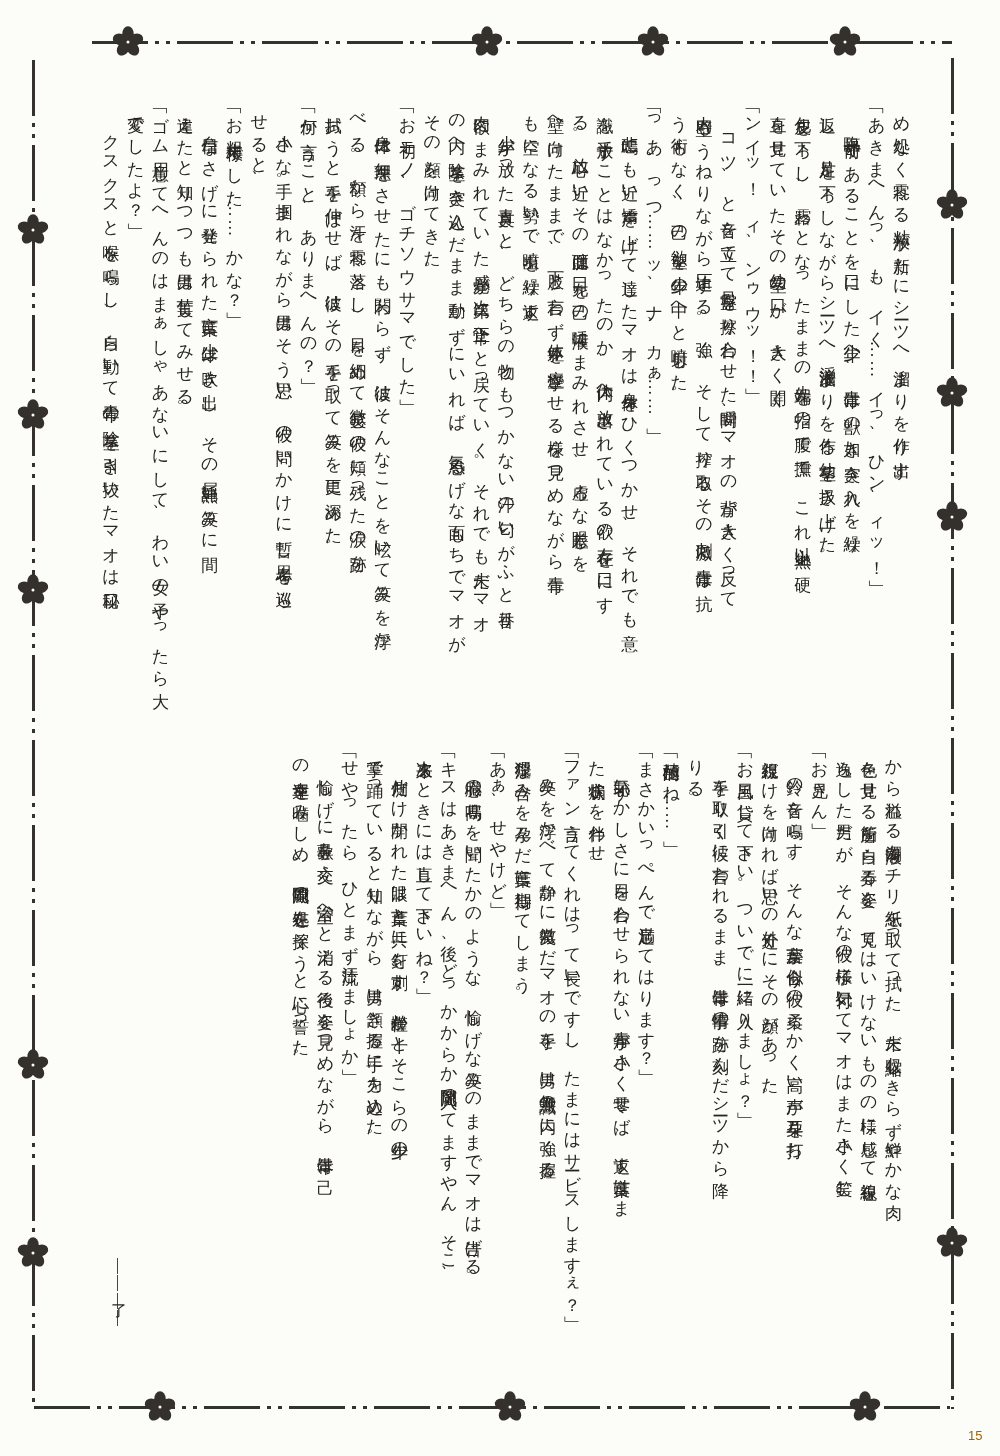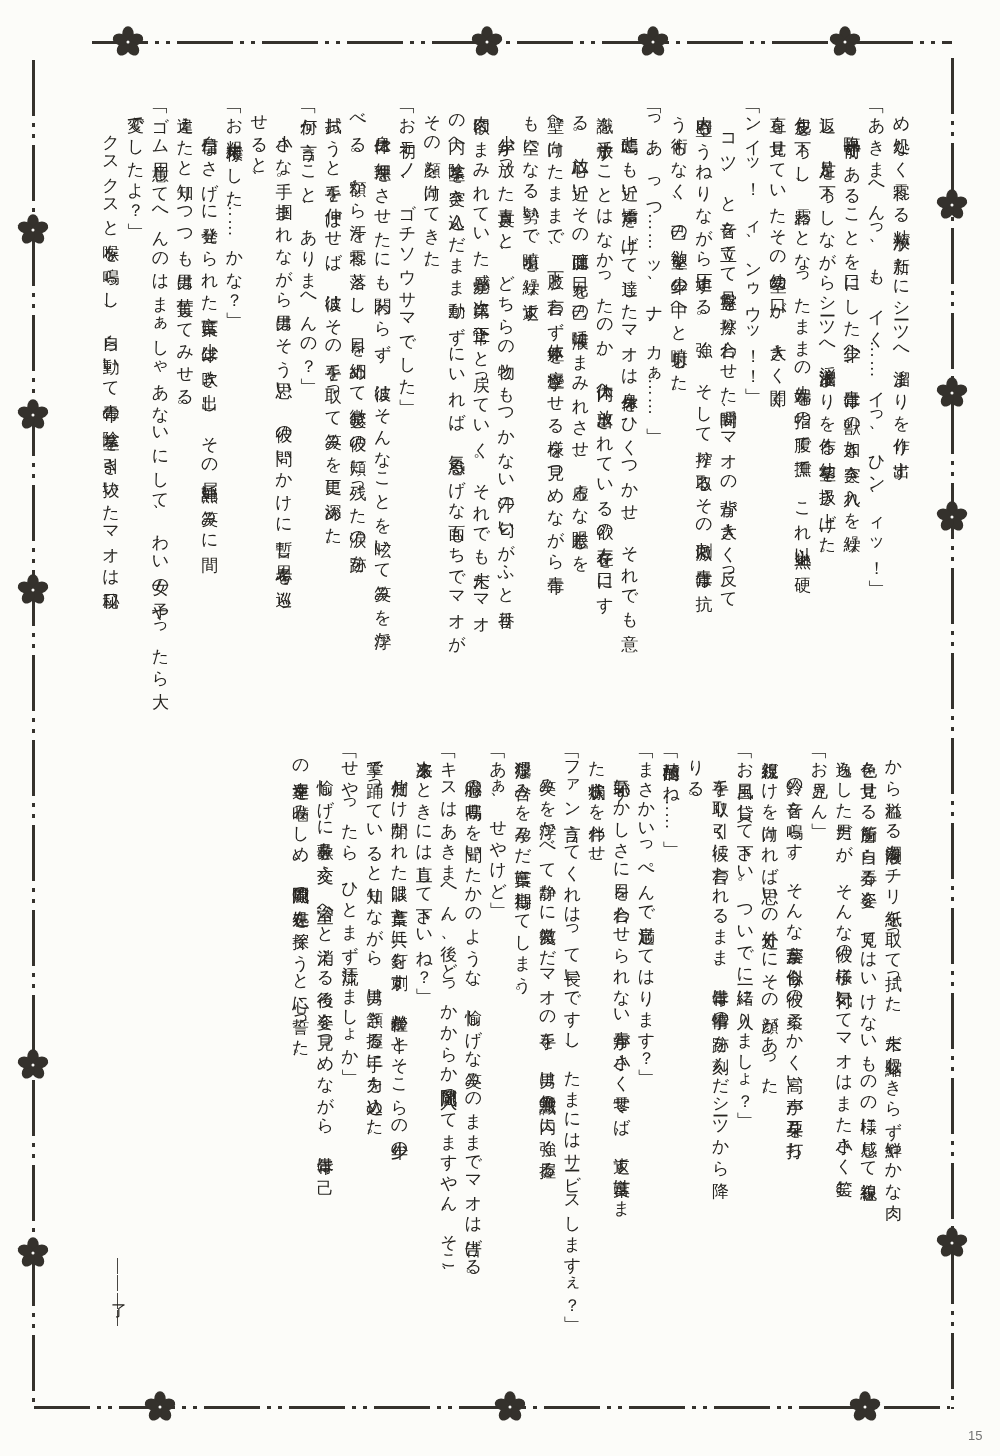--- a/index.html
+++ b/index.html
@@ -27,21 +27,21 @@
   #bottomBlock{top:748px;left:287px;width:618px;height:606px;letter-spacing:1.2px;}
   .col{height:100%;white-space:nowrap;}
   .end-marker{
     position:absolute;top:1258px;left:107px;
     writing-mode:vertical-rl;text-orientation:mixed;
     font-size:16px;letter-spacing:1px;line-height:24px;color:#262420;
   }
   .page-number{
     position:absolute;top:1428px;left:968px;
     font-family:"Liberation Sans","DejaVu Sans",sans-serif;
-    font-size:13px;color:#737373;
+    font-size:13px;color:#a16207;
   }
 </style>
 </head>
 <body>
 
 <div class="page">
 
   <div>
     <div class="bline h" style="left:92px;top:41px;width:860px;"></div>
     <div class="bline h" style="left:34px;top:1406px;width:916px;"></div>

